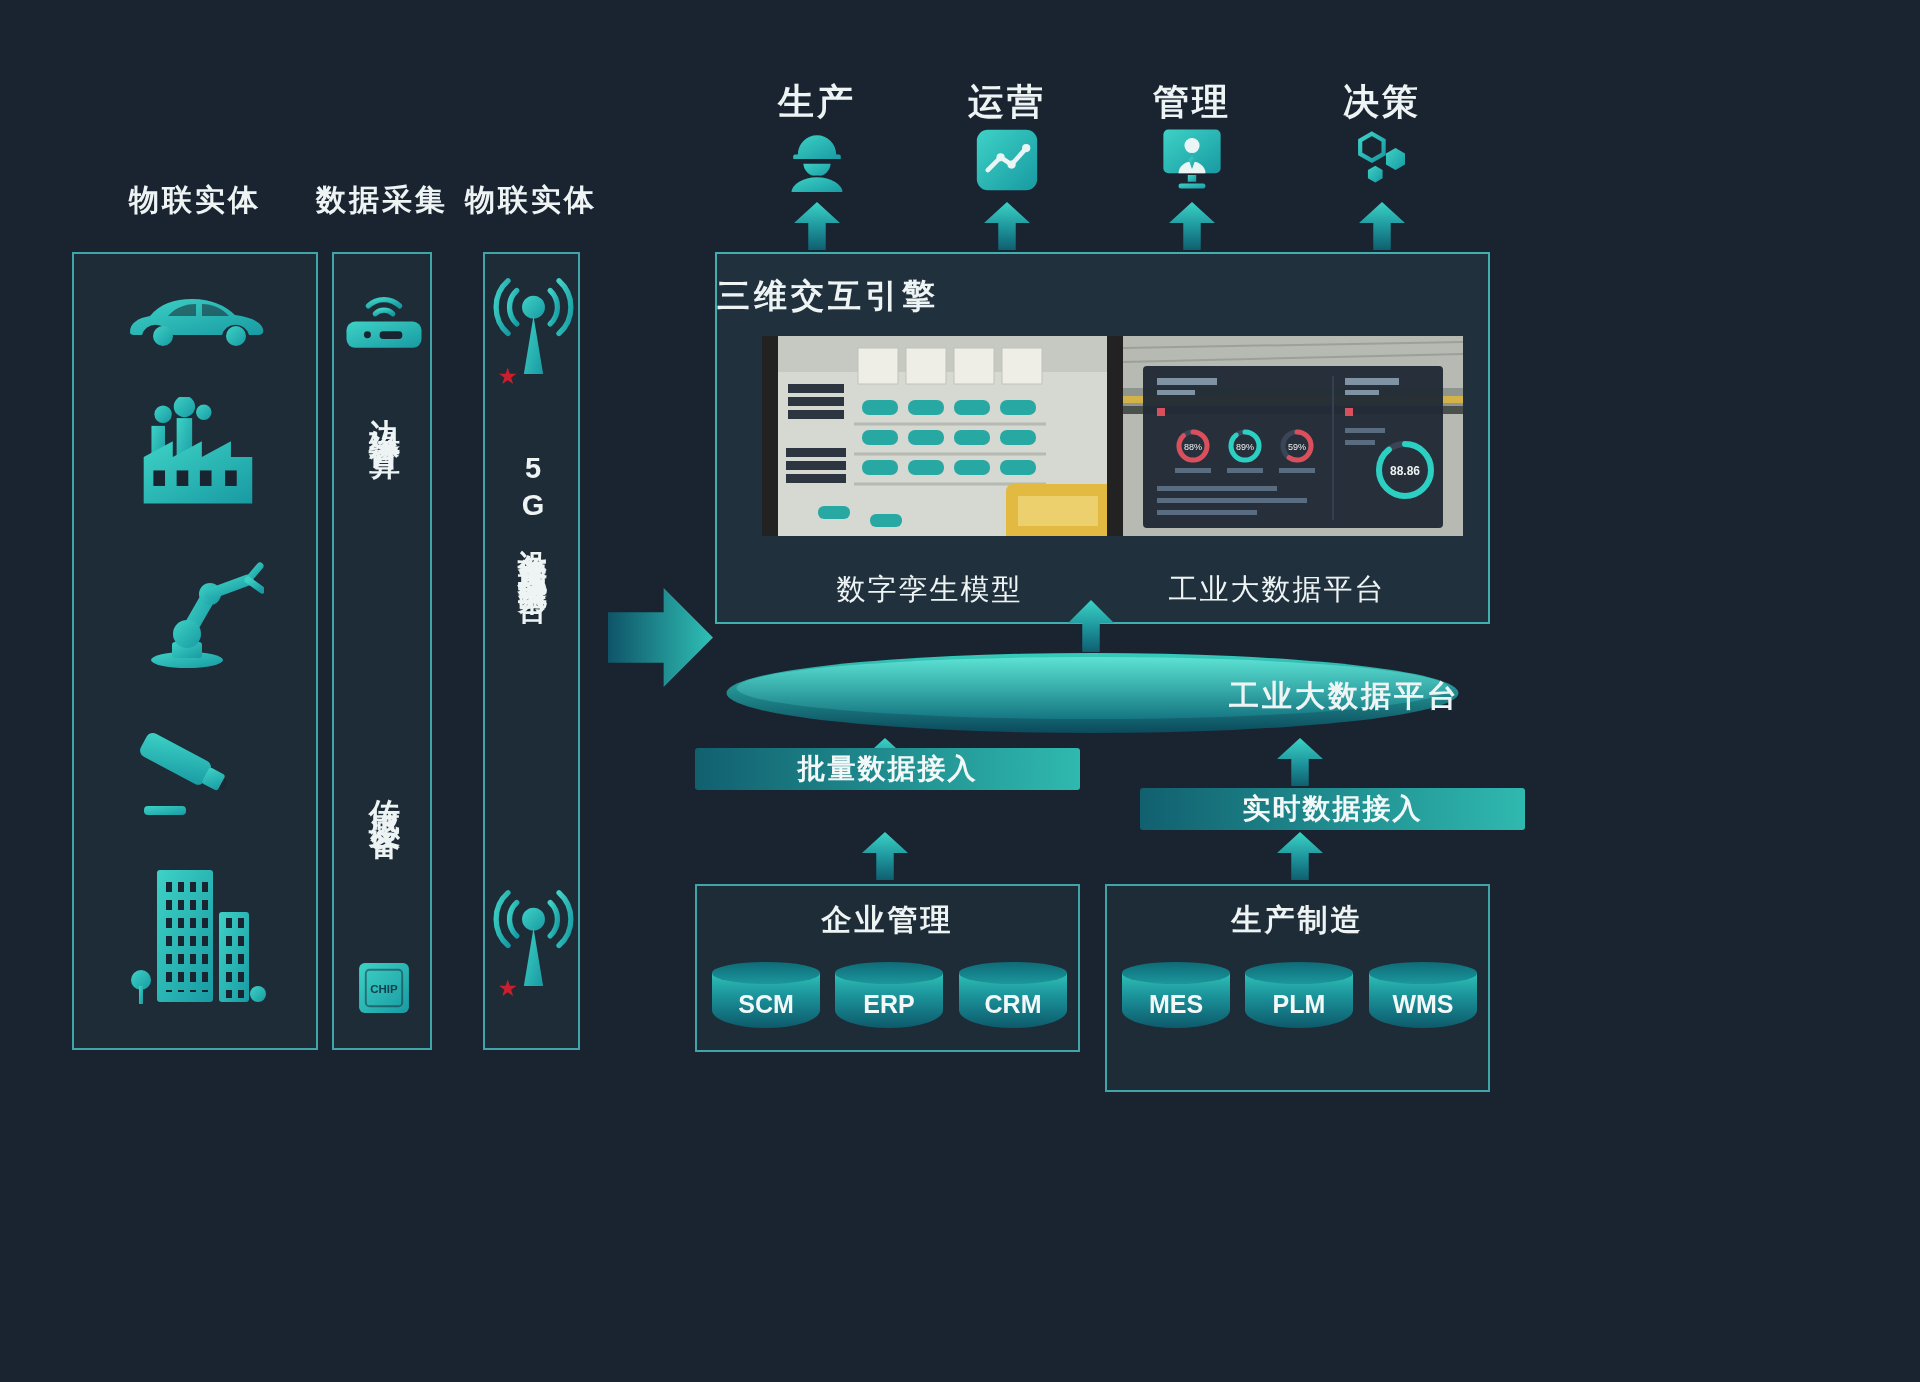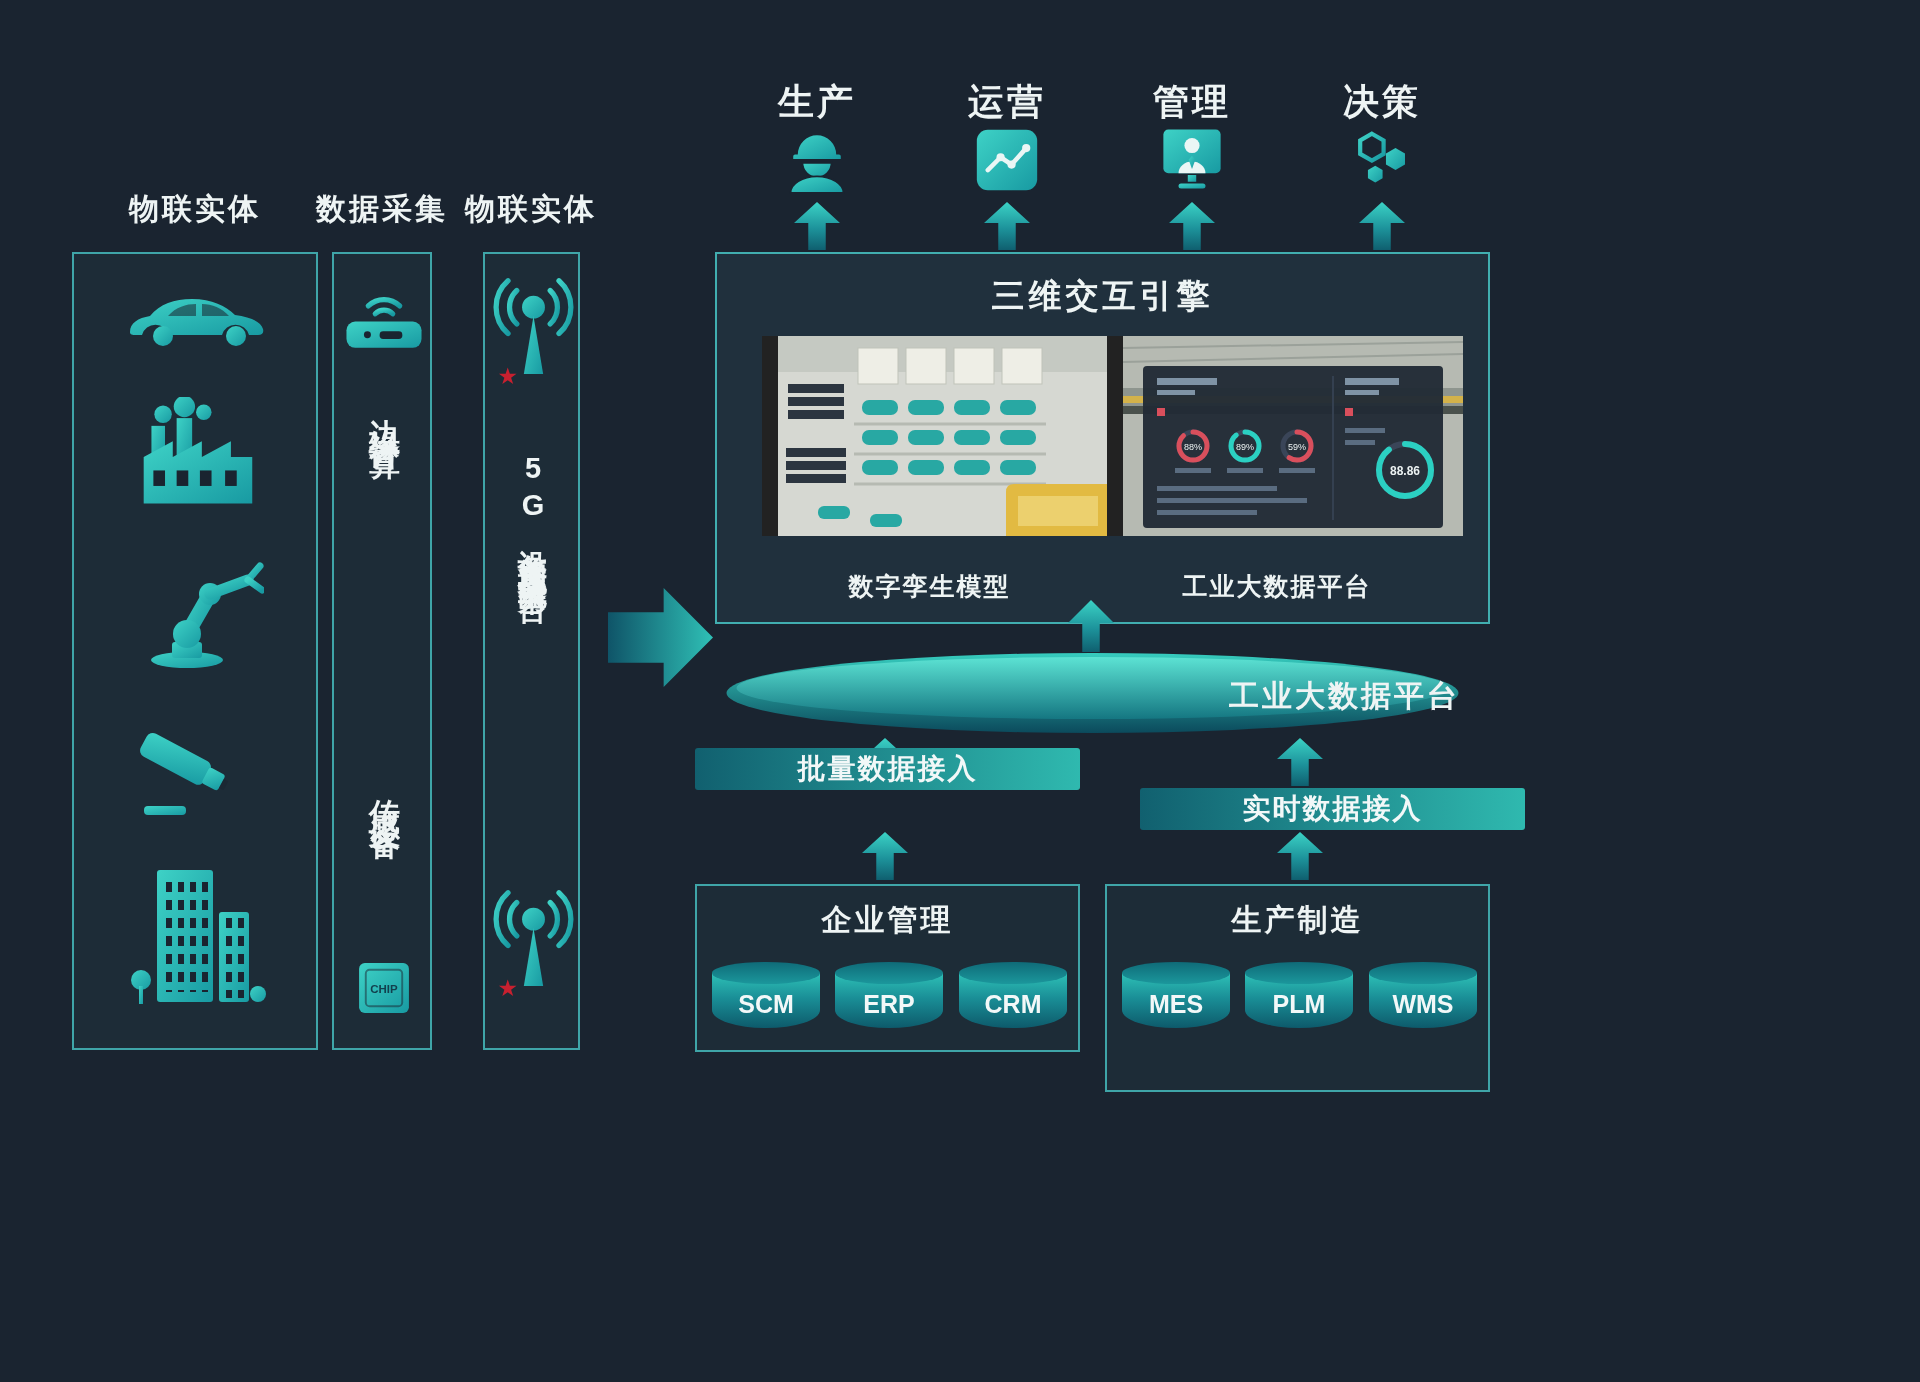--- a/index.html
+++ b/index.html
@@ -3,32 +3,32 @@
 <meta charset="utf-8">
 <style>
   html,body { margin:0; padding:0; background:#10181f; }
   .page {
     position:relative; width:1920px; height:1382px;
     background:#1a2430; overflow:hidden;
     font-family:"Liberation Sans","DejaVu Sans",sans-serif;
     color:#eef4f4;
   }
   .abs { position:absolute; }
-  .hdr { position:absolute; font-size:30px; font-weight:bold; color:#eef4f4; text-align:center; letter-spacing:3px;margin-top:9px; }
+  .hdr { position:absolute; font-size:30px; font-weight:bold; color:#eef4f4; text-align:center; letter-spacing:3px; }
   .col-box { position:absolute; border:2px solid rgba(72,196,196,0.8); background:rgba(40,64,76,0.28); box-sizing:border-box; }
   .vlabel { position:absolute; writing-mode:vertical-rl; text-orientation:upright; font-weight:bold; color:#eef4f4; transform:translateX(-50%); }
   .out-label { position:absolute; width:160px; text-align:center; font-size:36px; font-weight:bold; letter-spacing:3px; }
   .arrow-up { position:absolute; background:linear-gradient(180deg,#3bd2c5 0%,#1d939b 55%,#0f5f6f 100%);
               clip-path:polygon(50% 0,100% 44%,69% 44%,69% 100%,31% 100%,31% 44%,0 44%); }
   .flow-arrow { position:absolute; background:linear-gradient(90deg,#0f5468,#2fc0b6);
               clip-path:polygon(0 28%,53% 28%,53% 7%,100% 50%,53% 93%,53% 72%,0 72%); }
   .engine-box { position:absolute; border:2px solid rgba(72,196,196,0.85); background:#20303d; box-sizing:border-box; }
-  .engine-title { position:absolute; left:0; right:0; top:20px; text-align:center; font-size:33px; font-weight:bold; letter-spacing:4px; }
+  .engine-title { position:absolute; left:0; right:0; top:20px; text-align:left; font-size:33px; font-weight:bold; letter-spacing:4px; }
   .screen { position:absolute; overflow:hidden; background:#222;padding-left:16px; }
-  .caption { position:absolute; font-size:25px; font-weight:bold; text-align:center; letter-spacing:2px; }
+  .caption { position:absolute; font-size:29px; font-weight:normal; text-align:center; letter-spacing:2px; }
   .disk-wrap { position:absolute; }
   .disk-label { position:absolute; left:0; right:0; top:24px; text-align:right; font-size:30px; font-weight:bold; letter-spacing:3px; }
   .bar { position:absolute; height:42px; line-height:42px; text-align:center; font-size:28px; font-weight:bold; color:#f2f8f8;
          background:linear-gradient(90deg,#11606f,#2fb9af); border-radius:3px; letter-spacing:2px; }
   .sys-box { position:absolute; border:2px solid rgba(72,196,196,0.8); background:rgba(40,64,76,0.28); box-sizing:border-box; }
   .sys-title { position:absolute; left:0; right:0; top:14px; text-align:center; font-size:30px; font-weight:bold; letter-spacing:3px; }
   .cyl { position:absolute; width:108px; height:66px; }
   .cyl-body { position:absolute; left:0; right:0; top:11px; bottom:0;
               background:linear-gradient(180deg,#2ec1b7 0%,#1a8f97 45%,#0d5a6b 100%);
               border-radius:0 0 50% 50% / 0 0 18px 18px; }

